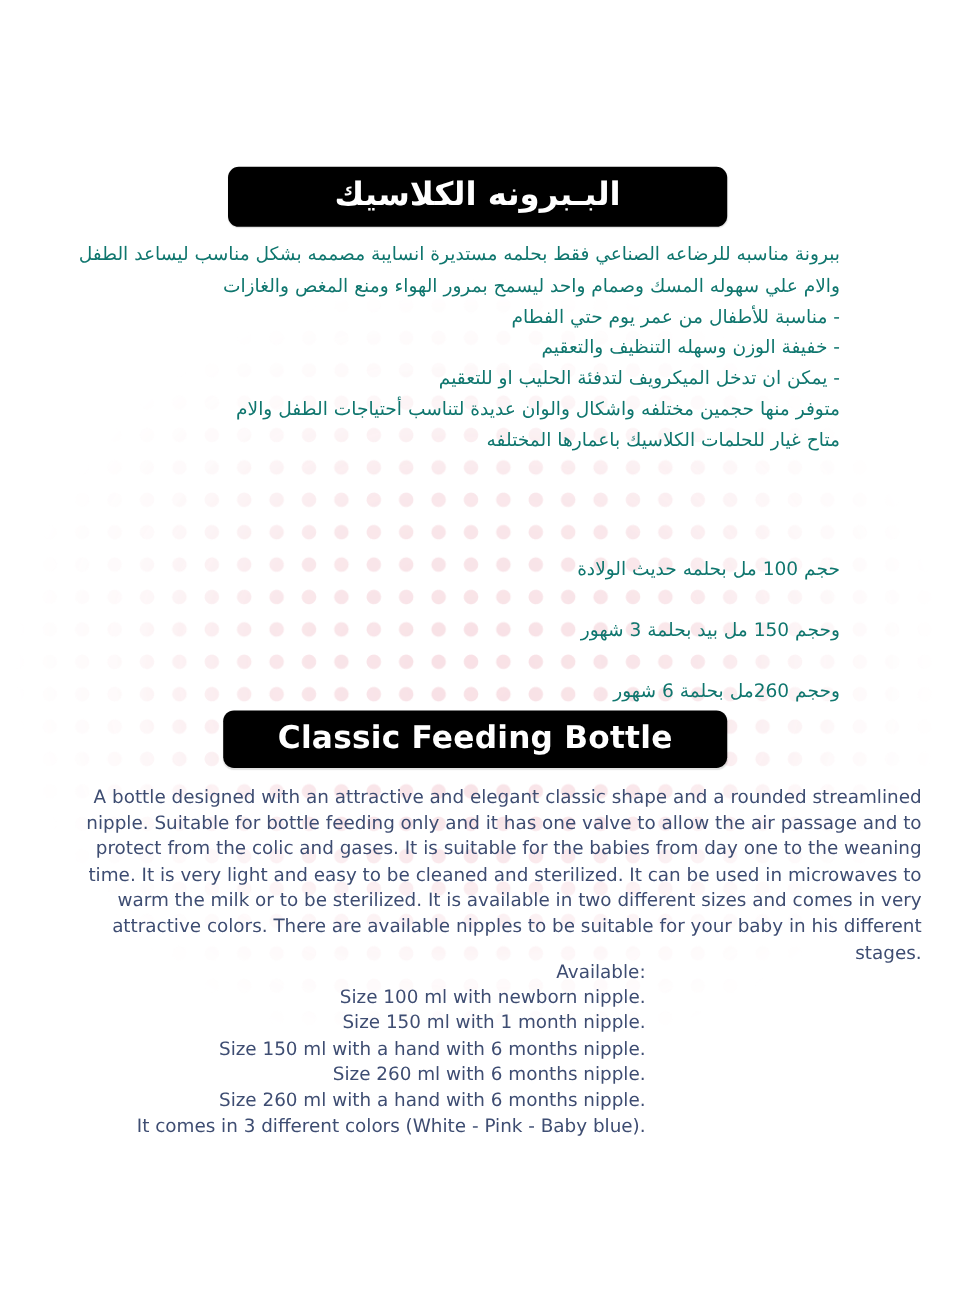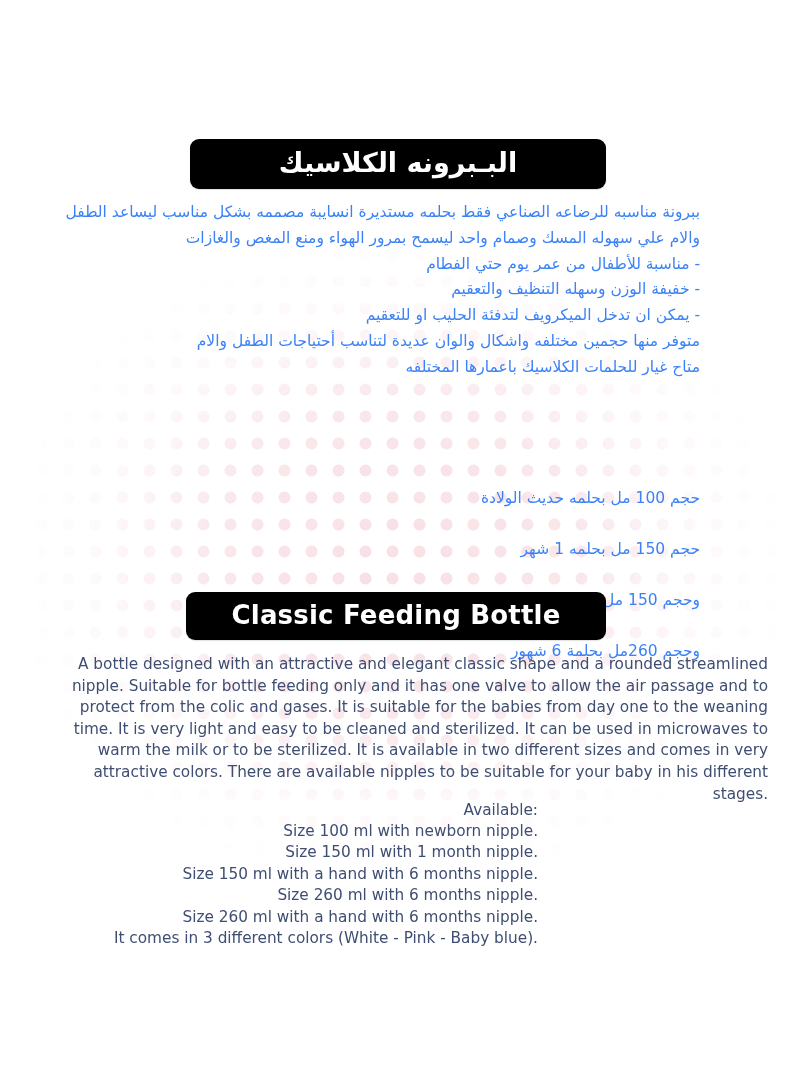--- a/index.html
+++ b/index.html
@@ -83,39 +83,39 @@
   #banner-english .banner-text {
     font-size: 26px;
     padding-bottom: 2px;
   }
 
   
   .arabic-block {
     position: absolute;
     direction: rtl;
     text-align: right;
-    color: #3b82f6;
+    color: #0f766e;
     font-size: 15.5px;
     line-height: 25.8px;
     white-space: pre-line;
   }
   #arabic-intro {
     left: 40px;
     top: 200px;
     width: 660px;
   }
   #arabic-available-title {
     left: 40px;
     top: 410px;
     width: 660px;
     line-height: 25.5px;
   }
   #arabic-available-list {
     left: 40px;
-    top: 460px;
+    top: 436px;
     width: 660px;
     line-height: 25.5px;
   }
   .arabic-last-line {
     display: block;
   }
   .arabic-colors-note {
     padding-left: 36px;
   }
 
@@ -162,21 +162,20 @@
 والام علي سهوله المسك وصمام واحد ليسمح بمرور الهواء ومنع المغص والغازات
 - مناسبة للأطفال من عمر يوم حتي الفطام
 - خفيفة الوزن وسهله التنظيف والتعقيم
 - يمكن ان تدخل الميكرويف لتدفئة الحليب او للتعقيم
 متوفر منها حجمين مختلفه واشكال والوان عديدة لتناسب أحتياجات الطفل والام
 متاح غيار للحلمات الكلاسيك باعمارها المختلفه</div>
 
 
   <div class="arabic-block" id="arabic-available-list">
     <div>حجم 100 مل بحلمه حديث الولادة</div>
-    <div>حجم 150 مل بحلمه 1 شهر</div>
     <div>وحجم 150 مل بيد بحلمة 3 شهور</div>
     <div>وحجم 260مل بحلمة 6 شهور</div>
   </div>
 
   <div class="banner" id="banner-english">
     <span class="banner-text">Classic Feeding Bottle</span>
   </div>
 
   <div class="english-block" id="english-paragraph">A bottle designed with an attractive and elegant classic shape and a rounded streamlined nipple. Suitable for bottle feeding only and it has one valve to allow the air passage and to protect from the colic and gases. It is suitable for the babies from day one to the weaning time. It is very light and easy to be cleaned and sterilized. It can be used in microwaves to warm the milk or to be sterilized. It is available in two different sizes and comes in very attractive colors. There are available nipples to be suitable for your baby in his different stages.</div>
 

